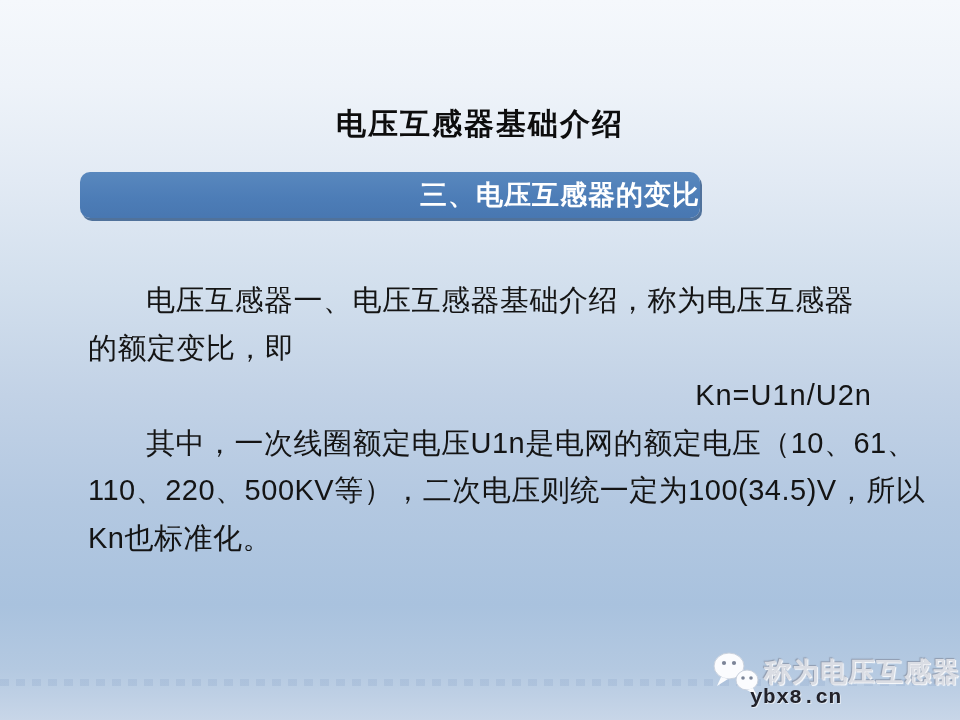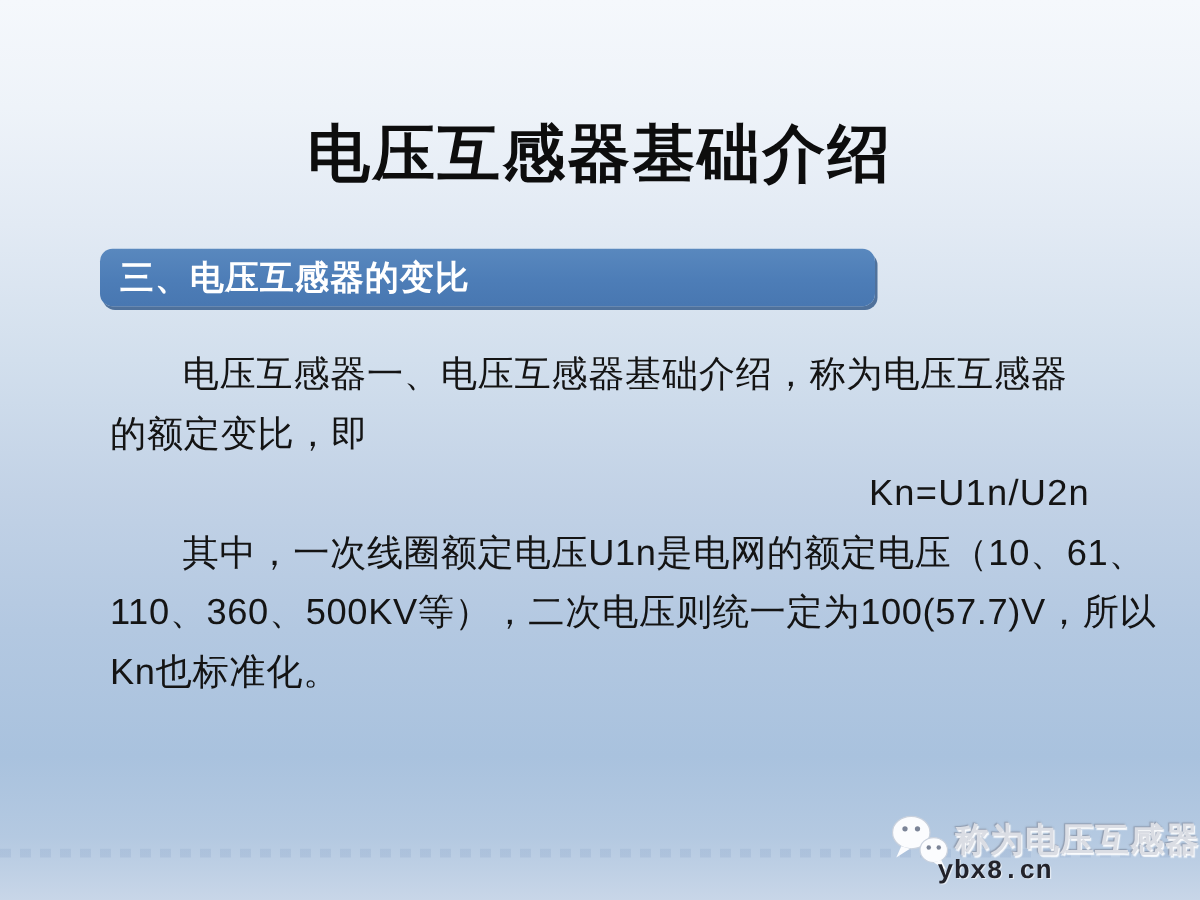--- a/index.html
+++ b/index.html
@@ -18,40 +18,41 @@
       #d2dfed 40%,
       #c2d2e6 55%,
       #b3c8e1 70%,
       #a9c2de 84%,
       #b4c9e1 93%,
       #c8d6e8 100%);
   }
 
   .slide-title {
     position: absolute;
-    top: 90px;
+    top: 104px;
     left: 0;
     width: 100%;
     text-align: center;
-    font-size: 50px;
+    font-size: 30px;
     font-weight: bold;
     letter-spacing: 2px;
     color: #0d0d0d;
     font-family: Liberation Serif, serif;
   }
 
   .section-banner {
     position: absolute;
     left: 80px;
-    top: 199px;
+    top: 172px;
     width: 620px;
     height: 46px;
     border-radius: 10px;
     background: linear-gradient(180deg, #5988be 0%, #4d7db7 55%, #4877b1 100%);
     box-shadow: 2px 3px 0 rgba(55, 93, 140, 0.85);
+    text-align: right;
   }
   .section-banner .banner-label {
     display: block;
     padding-left: 16px;
     line-height: 46px;
     font-size: 27px;
     font-weight: bold;
     letter-spacing: 1px;
     color: #ffffff;
     white-space: nowrap;
@@ -134,21 +135,21 @@
 
   <div class="section-banner">
     <span class="banner-label">三、电压互感器的变比</span>
   </div>
 
   <div class="body-text">
     <div class="line indent">电压互感器一、电压互感器基础介绍，称为电压互感器</div>
     <div class="line">的额定变比，即</div>
     <div class="line formula">Kn=U1n/U2n</div>
     <div class="line indent">其中，一次线圈额定电压U1n是电网的额定电压（10、61、</div>
-    <div class="line">110、360、500KV等），二次电压则统一定为100(57.7)V，所以</div>
+    <div class="line">110、220、500KV等），二次电压则统一定为100(34.5)V，所以</div>
     <div class="line">Kn也标准化。</div>
   </div>
 
   <div class="dash-strip"></div>
 
   <div class="watermark">
     <span class="wechat-icon">
       <svg width="50" height="52" viewBox="0 0 50 52" xmlns="http://www.w3.org/2000/svg">
         <ellipse cx="17" cy="16" rx="15" ry="13" fill="#fbfcfe" stroke="#c9d1dd" stroke-width="1"></ellipse>
         <path d="M9 27 L5 36 L16 29 Z" fill="#fbfcfe"></path>

